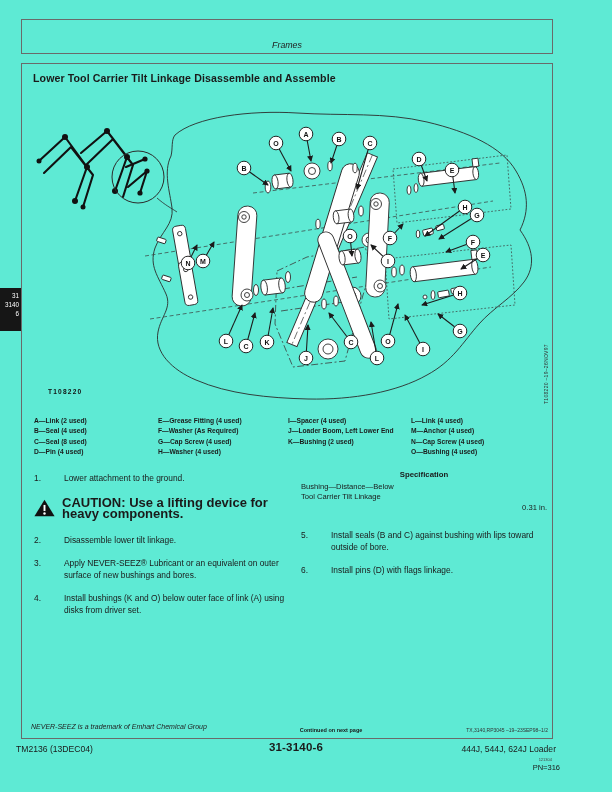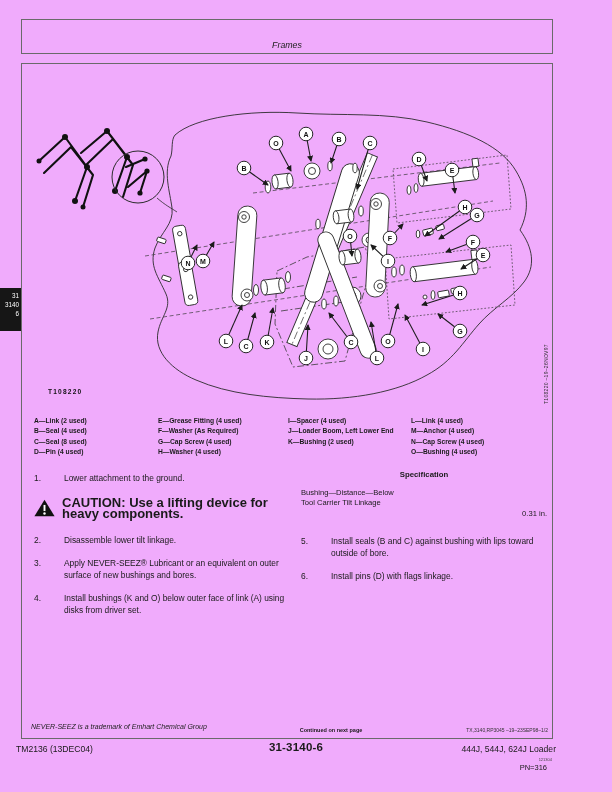--- a/index.html
+++ b/index.html
@@ -1,18 +1,18 @@
 <!DOCTYPE html>
 <html><head>
 <meta charset="utf-8">
 <style>
   * { margin:0; padding:0; box-sizing:border-box; }
   html,body { background:#fff; }
   body { font-family:"Liberation Sans", sans-serif; color:#1a1a1a; }
-  .page { position:relative; width:612px; height:792px; background:#f0abfc; overflow:hidden; }
+  .page { position:relative; width:612px; height:792px; background:#5eead4; overflow:hidden; }
 
   .header-box {
     position:absolute; left:21px; top:19px; width:532px; height:35px;
     border:1px solid #6a6a6a;
     display:flex; align-items:flex-end; justify-content:center;
     padding-bottom:3px;
   }
   .running-title { font-style:italic; font-size:8.8px; color:#222; }
 
   .main-box {
@@ -48,21 +48,21 @@
   .col-right { position:absolute; left:279px; top:406px; width:246px; }
   .step { display:flex; font-size:8.4px; line-height:11.6px; margin-bottom:12px; }
   .step-num { width:14px; flex:none; }
   .step-text { flex:1;padding-left:16px; }
 
   .caution { display:flex; margin:2px 0 14px 0; }
   .warn-wrap { width:28px; flex:none; padding-top:2px; }
   .caution-text { font-weight:bold; font-size:13px; line-height:11.6px; width:216px; }
 
   .spec { margin-bottom:17px; }
-  .spec-heading { text-align:center; font-weight:bold; font-size:7.8px; margin-bottom:9px; }
+  .spec-heading { text-align:center; font-weight:bold; font-size:7.8px; margin-bottom:3px; }
   .spec-line { font-size:7.6px; line-height:10.4px; }
   .spec-leader { display:flex; align-items:flex-end; font-size:7.6px; line-height:10.4px; }
   .spec-dots { flex:1; border-bottom:1px dotted #444; margin:0 3px 2px 3px; }
   .spec-alt { text-align:right; font-size:7.6px; line-height:10.4px; }
 
   
   .trademark-note {
     position:absolute; left:9px; top:659px;
     font-style:italic; font-size:7px; color:#222;
   }
@@ -81,21 +81,21 @@
     background:#161616; color:#fff; text-align:right;
     font-size:6.3px; line-height:1.4; padding:4px 3px 0 0;
   }
 
   
   .footer-manual { position:absolute; left:16px; top:744px; font-size:8.6px; }
   .footer-page   { position:absolute; left:30px; top:741px; width:532px; text-align:center;
                    font-weight:bold; font-size:11.5px; letter-spacing:.2px; }
   .footer-models { position:absolute; right:56px; top:744px; font-size:8.6px; }
   .footer-smallcode { position:absolute; right:60px; top:757px; font-size:4px; color:#444; }
-  .footer-pn { position:absolute; right:65px; top:763px; font-size:7.5px; }
+  .footer-pn { position:absolute; right:52px; top:763px; font-size:7.5px; }
 
   
   .art { stroke:#2b2b2b; fill:none; stroke-width:.9; }
   .art .white { fill:#fff; }
   .dash { stroke-dasharray:4 2.6; stroke-width:.7; stroke:#3a3a3a; fill:none; }
   .dotbox { stroke-dasharray:1.8 1.8; stroke-width:.7; stroke:#3a3a3a; fill:none; }
   .phantom { stroke-dasharray:7 2.5 2 2.5; stroke-width:.8; stroke:#3a3a3a; fill:none; }
   .thumb { stroke:#111; stroke-width:2.1; stroke-linecap:round; fill:none; }
   .thumb-j { fill:#111; stroke:none; }
   .leader { stroke:#1b1b1b; stroke-width:1.05; }
@@ -112,20 +112,21 @@
     <span class="running-title">Frames</span>
   </div>
 
   <div class="side-tab">
     <div>31</div>
     <div>3140</div>
     <div>6</div>
   </div>
 
   <div class="main-box">
+    <div class="section-title">Lower Tool Carrier Tilt Linkage Disassemble and Assemble</div>
 
     <svg class="diagram-svg" width="526" height="298" viewBox="0 0 526 298">
       <defs>
         <marker id="arrow" viewBox="0 0 10 10" refX="8.5" refY="5" markerWidth="5.8" markerHeight="5.8" orient="auto-start-reverse">
           <path d="M0,0 L10,5 L0,10 z" fill="#1b1b1b"></path>
         </marker>
       </defs>
 
       <g class="art">
 

